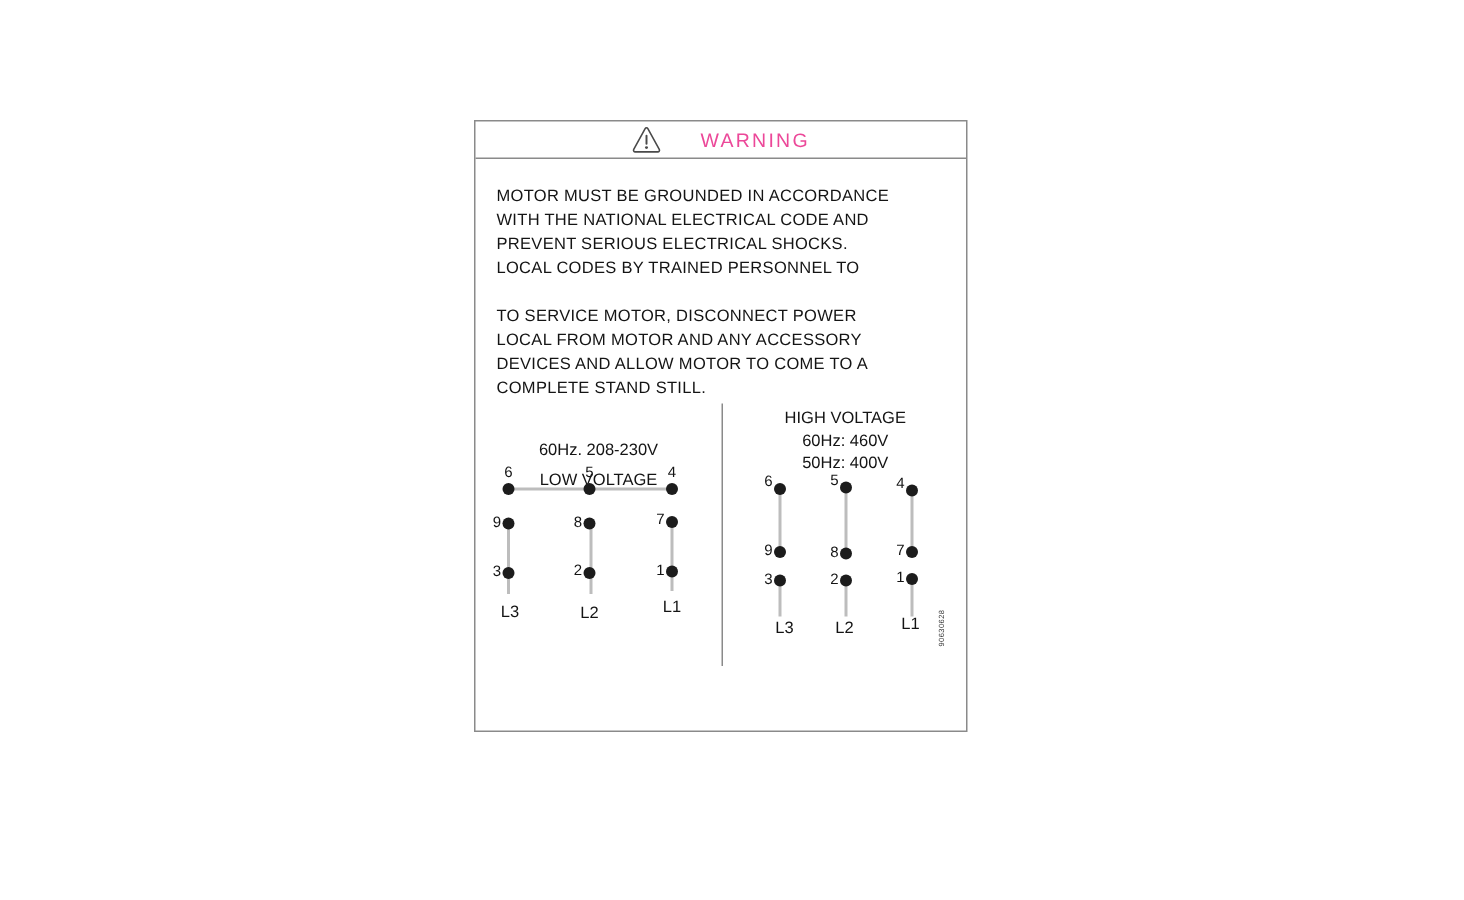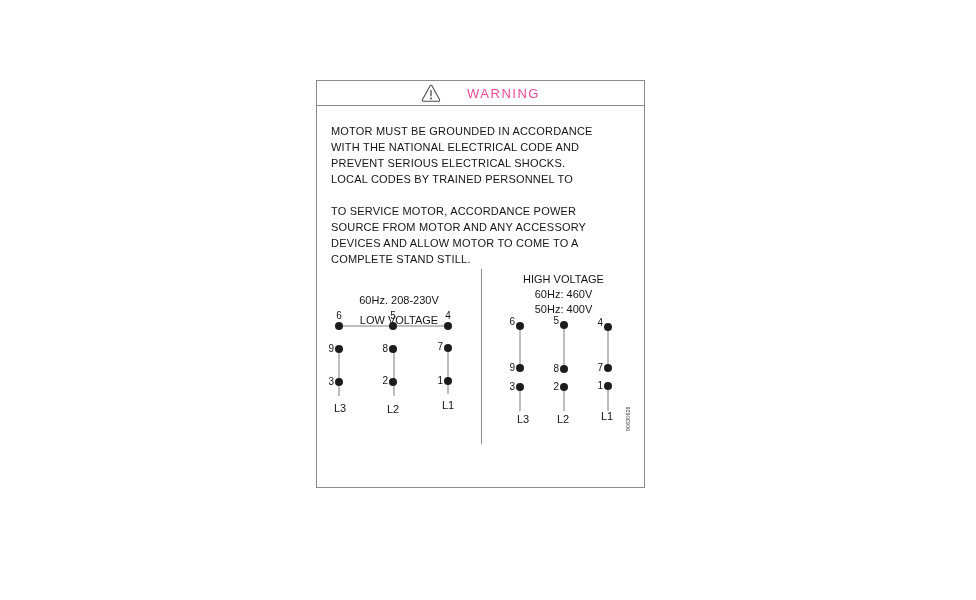--- a/index.html
+++ b/index.html
@@ -56,22 +56,22 @@
     </div>
 
     <div class="btxt">
       <div class="para">
         <div>MOTOR MUST BE GROUNDED IN ACCORDANCE</div>
         <div>WITH THE NATIONAL ELECTRICAL CODE AND</div>
         <div>PREVENT SERIOUS ELECTRICAL SHOCKS.</div>
         <div>LOCAL CODES BY TRAINED PERSONNEL TO</div>
       </div>
       <div class="para p2">
-        <div>TO SERVICE MOTOR, ACCORDANCE POWER</div>
-        <div>SOURCE FROM MOTOR AND ANY ACCESSORY</div>
+        <div>TO SERVICE MOTOR, DISCONNECT POWER</div>
+        <div>LOCAL FROM MOTOR AND ANY ACCESSORY</div>
         <div>DEVICES AND ALLOW MOTOR TO COME TO A</div>
         <div>COMPLETE STAND STILL.</div>
       </div>
     </div>
 
     <div class="diag">
       <div class="vdiv"></div>
 
       <div class="dtitle" style="left:0;top:9px;width:164px;margin-top:36px;">LOW VOLTAGE</div>
       <div class="dtitle" style="left:0;top:25px;width:164px;">60Hz. 208-230V</div>

